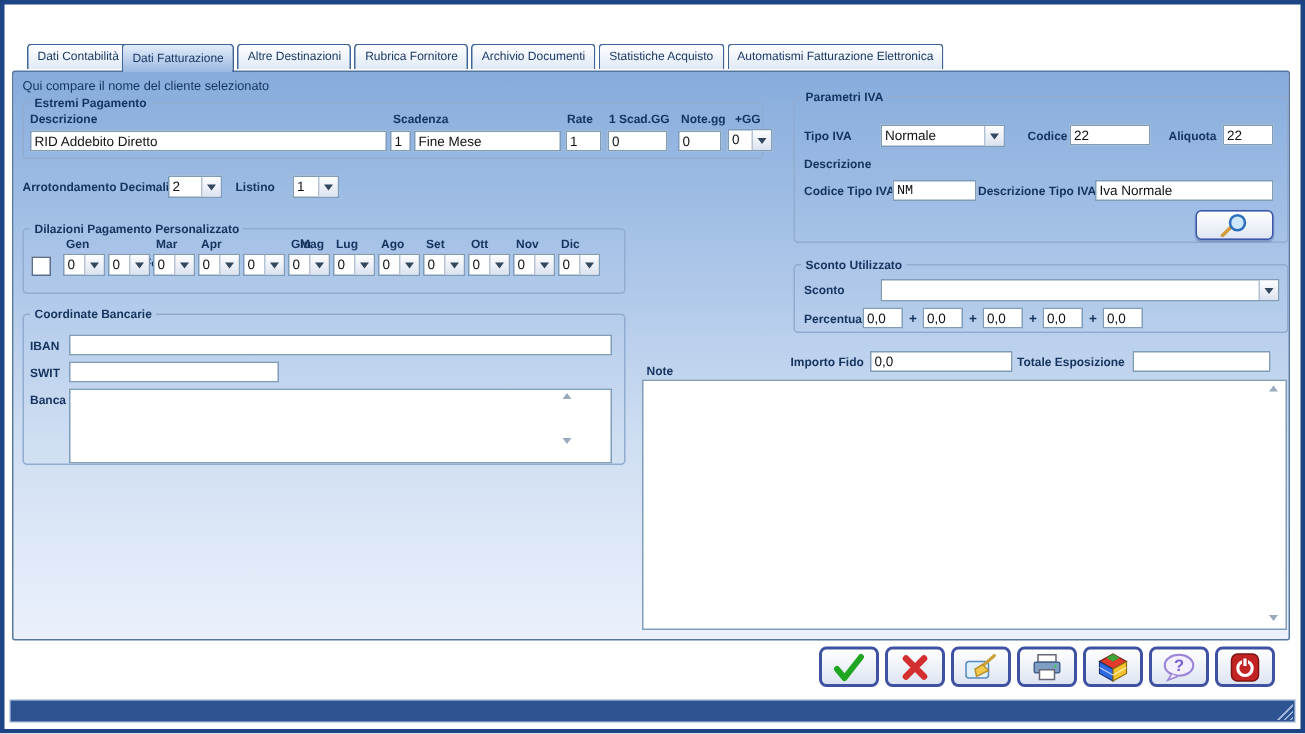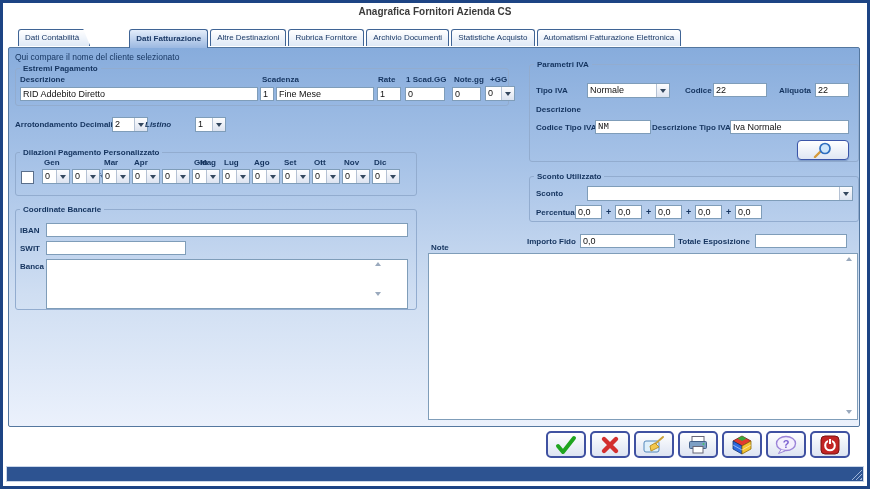--- a/index.html
+++ b/index.html
@@ -9,22 +9,22 @@
 
   .titlebar{position:absolute;left:3px;top:3px;right:3px;height:22px;background:#fff;
     text-align:center;font-size:10px;font-weight:bold;color:#3c3c3c;line-height:18px;}
 
   
   .tabstrip{position:absolute;left:18px;top:29px;height:19px;display:flex;align-items:flex-start;z-index:5;}
   .tab{height:16px;line-height:15px;padding:0 6px;background:linear-gradient(#ffffff,#dfe9f6);
     border:1px solid #3f6495;border-bottom:none;border-radius:3px 3px 0 0;font-size:8px;
     color:#1c3a66;margin-right:2px;white-space:nowrap;cursor:default;}
   .tab.first{padding-right:10px;margin-right:-9px;clip-path:polygon(0 0,calc(100% - 7px) 0,100% 100%,0 100%);z-index:1;}
-  .tab.active{position:relative;z-index:3;height:18px;line-height:17px;font-weight:bold;
-    background:linear-gradient(#e3edfa,#9bb8e1);margin-bottom:-1px;margin-left:48px;}
+  .tab.active{position:relative;z-index:3;height:18px;line-height:17px;font-weight:normal;
+    background:linear-gradient(#e3edfa,#9bb8e1);margin-bottom:-1px;}
 
   
   .panel{position:absolute;left:8px;top:47px;width:852px;height:380px;z-index:2;
     background:linear-gradient(180deg,#87acdc 0%,#a6c2e7 30%,#cfdef2 65%,#ebf1fc 100%);
     border:1px solid #54779f;box-sizing:border-box;border-radius:2px;}
 
   .lb{position:absolute;font-size:8px;font-weight:bold;color:#14335e;white-space:nowrap;}
   .hdr{position:absolute;left:6px;top:4px;font-size:8.5px;font-weight:normal;color:#14335e;}
 
   fieldset{position:absolute;margin:0;padding:0;border:1px solid #92accf;border-radius:3px;min-width:0;
@@ -64,23 +64,20 @@
     border:1px solid #c9d6ea;box-sizing:border-box;z-index:3;}
   .grip{position:absolute;right:1px;bottom:1px;width:11px;height:11px;
     background:repeating-linear-gradient(135deg,transparent 0 2px,#9db3d8 2px 3px);
     clip-path:polygon(100% 0,100% 100%,0 100%);}
 </style>
 </head>
 <body>
 
 <div class="window">
 
-  <div class="titlebar">
-    <span>Anagrafica Fornitori Azienda CS</span>
-  </div>
 
   <div class="tabstrip">
     <div class="tab first"><span>Dati Contabilità</span></div>
     <div class="tab active"><span>Dati Fatturazione</span></div>
     <div class="tab"><span>Altre Destinazioni</span></div>
     <div class="tab"><span>Rubrica Fornitore</span></div>
     <div class="tab"><span>Archivio Documenti</span></div>
     <div class="tab"><span>Statistiche Acquisto</span></div>
     <div class="tab"><span>Automatismi Fatturazione Elettronica</span></div>
   </div>
@@ -107,21 +104,21 @@
         <span class="cv">0</span>
         <span class="ca"></span>
       </div>
     </fieldset>
 
     <span class="lb" style="left:6px;top:72px;">Arrotondamento Decimali</span>
     <div class="combo" style="left:103px;top:69px;width:36px;">
       <span class="cv">2</span>
       <span class="ca"></span>
     </div>
-    <span class="lb" style="left:136px;top:72px;font-style:italic;">Listino</span>
+    <span class="lb" style="left:148px;top:72px;">Listino</span>
     <div class="combo" style="left:186px;top:69px;width:31px;">
       <span class="cv">1</span>
       <span class="ca"></span>
     </div>
 
     <fieldset style="left:6px;top:100px;width:402px;height:48px;">
       <legend>Dilazioni Pagamento Personalizzato</legend>
       <span class="chk" style="left:5px;top:14px;"></span>
       <span class="lb" style="left:28px;top:1px;">Gen</span>
       <span class="lb" style="left:58px;top:14px;padding-left:22px;">Feb</span>

